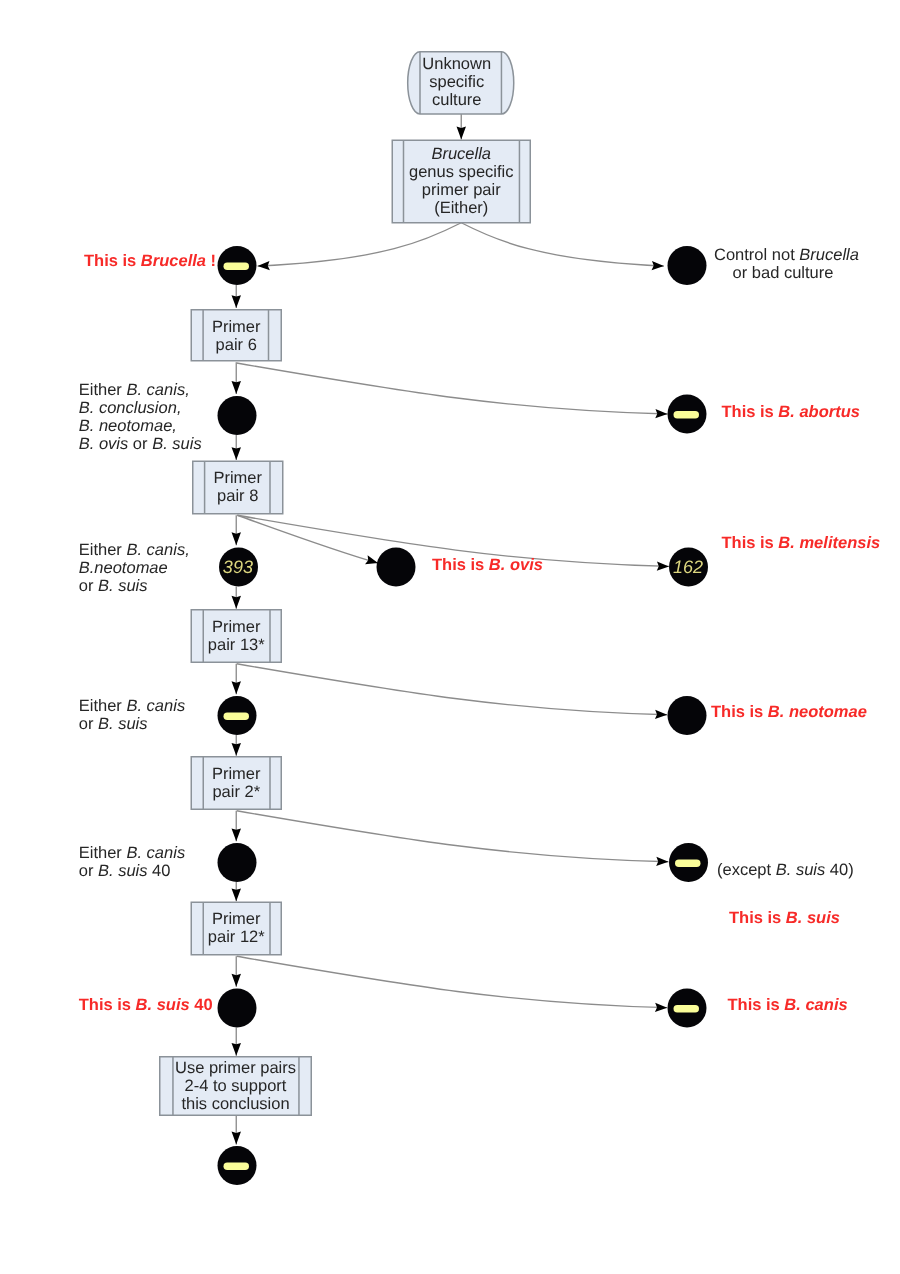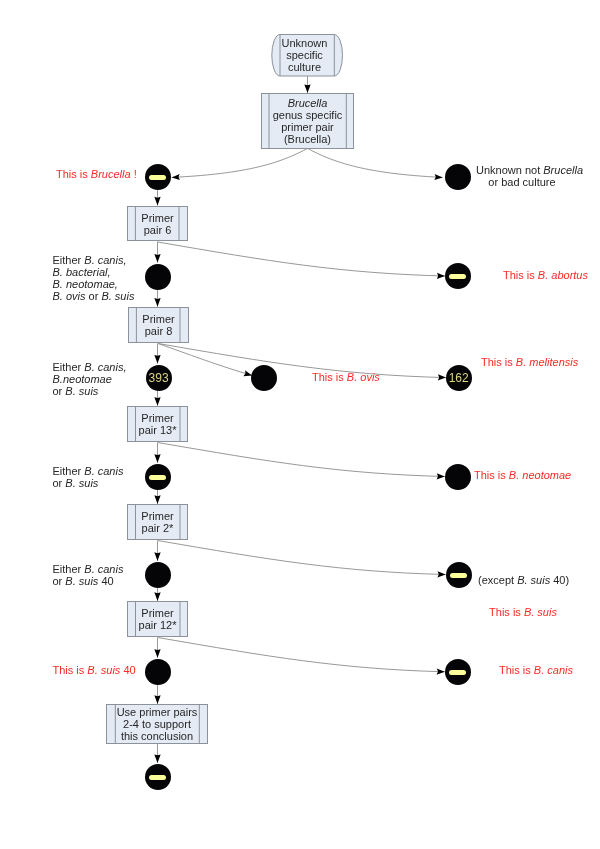--- a/index.html
+++ b/index.html
@@ -19,25 +19,25 @@
   .box .txt{position:relative;z-index:2;white-space:nowrap;}
   .box .txt.i{font-style:italic;}
 
   
   .node{position:absolute;width:26px;height:26px;border-radius:50%;
         background:#050508;}
   .node .band{position:absolute;left:4.6px;top:11px;width:16.6px;height:5px;
               border-radius:2.6px;background:#fafd99;}
   .node .num{position:absolute;left:0;top:0;width:26px;height:26px;
              display:flex;align-items:center;justify-content:center;
-             font-size:12px;color:#dcd67f;line-height:1;}
+             font-size:12px;color:#dcd67f;line-height:1;font-style:italic;}
 
   
   .ann{position:absolute;line-height:12px;white-space:nowrap;}
-  .ann.red{color:#f72a28;}
+  .ann.red{color:#f72a28;font-weight:bold;}
   .ann.dark{color:#262626;}
   .ann.c{text-align:center;}
   .ann i{font-style:italic;}
 </style>
 </head>
 <body>
 
 <div id="stage">
 
 <svg id="wires" viewBox="0 0 600 849">
@@ -102,21 +102,21 @@
 <div class="box" style="left:272px;top:34px;width:65px;height:42px;">
   <div class="txt">Unknown</div>
   <div class="txt">specific</div>
   <div class="txt">culture</div>
 </div>
 
 <div class="box" style="left:261px;top:93px;width:93px;height:56px;">
   <div class="txt i">Brucella</div>
   <div class="txt">genus specific</div>
   <div class="txt">primer pair</div>
-  <div class="txt">(Brucella)</div>
+  <div class="txt">(Either)</div>
 </div>
 
 <div class="box" style="left:127px;top:206px;width:61px;height:35px;">
   <div class="txt">Primer</div>
   <div class="txt">pair 6</div>
 </div>
 
 <div class="box" style="left:128px;top:307px;width:61px;height:36px;">
   <div class="txt">Primer</div>
   <div class="txt">pair 8</div>
@@ -178,42 +178,42 @@
 
 <div class="node" style="left:144.5px;top:763.5px;">
   <div class="band"></div>
     </div>
 
 <div class="ann red" style="left:56px;top:168.4px;">
       <div><span>This is </span><i>Brucella</i><span> !</span></div>
     </div>
 
 <div class="ann dark c" style="left:476px;top:164.4px;width:92px;">
-      <div><span>Unknown not </span><i>Brucella</i></div>
+      <div><span>Control not </span><i>Brucella</i></div>
       <div><span>or bad culture</span></div>
     </div>
 
 <div class="ann dark" style="left:52.5px;top:253.6px;">
       <div><span>Either </span><i>B. canis,</i></div>
-      <div><i>B. bacterial,</i></div>
+      <div><i>B. conclusion,</i></div>
       <div><i>B. neotomae,</i></div>
       <div><i>B. ovis</i><span> or </span><i>B. suis</i></div>
     </div>
 
-<div class="ann red" style="left:503px;top:269.4px;">
+<div class="ann red" style="left:481px;top:269.4px;">
       <div><span>This is </span><i>B. abortus</i></div>
     </div>
 
 <div class="ann dark" style="left:52.5px;top:360.6px;">
       <div><span>Either </span><i>B. canis,</i></div>
       <div><i>B.neotomae</i></div>
       <div><span>or </span><i>B. suis</i></div>
     </div>
 
-<div class="ann red" style="left:288px;top:371.4px;margin-left:24px;">
+<div class="ann red" style="left:288px;top:371.4px;">
       <div><span>This is </span><i>B. ovis</i></div>
     </div>
 
 <div class="ann red" style="left:481px;top:356px;">
       <div><span>This is </span><i>B. melitensis</i></div>
     </div>
 
 <div class="ann dark" style="left:52.5px;top:465px;">
       <div><span>Either </span><i>B. canis</i></div>
       <div><span>or </span><i>B. suis</i></div>
@@ -233,17 +233,17 @@
     </div>
 
 <div class="ann dark c" style="left:478px;top:573.6px;width:90px;">
       <div><span>(except </span><i>B. suis</i><span> 40)</span></div>
     </div>
 
 <div class="ann red" style="left:52.5px;top:664.4px;">
       <div><span>This is </span><i>B. suis</i><span> 40</span></div>
     </div>
 
-<div class="ann red" style="left:485px;top:664.4px;margin-left:14px;">
+<div class="ann red" style="left:485px;top:664.4px;">
       <div><span>This is </span><i>B. canis</i></div>
     </div>
 
 </div>
 
 </body></html>

